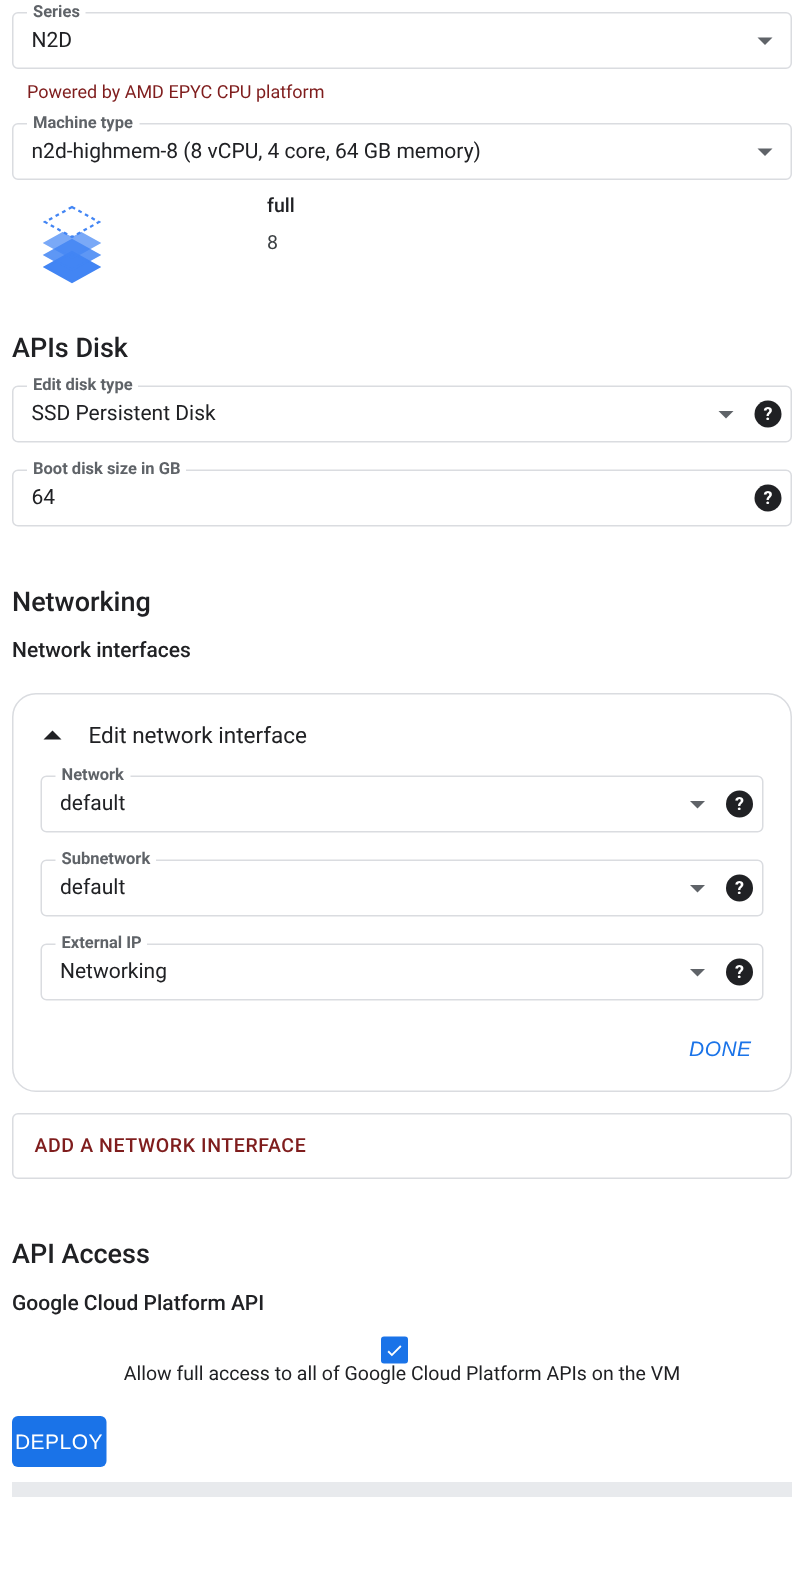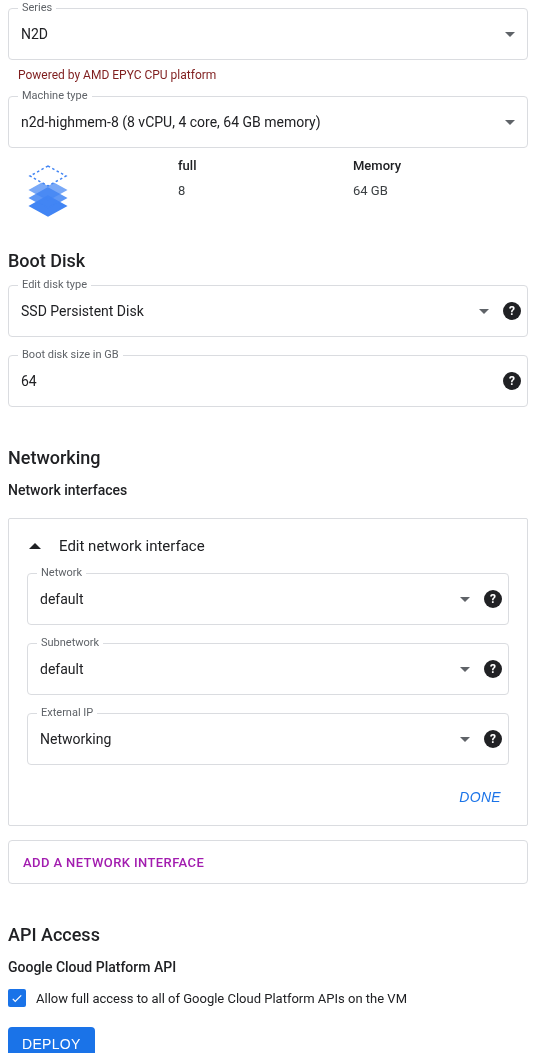--- a/index.html
+++ b/index.html
@@ -17,25 +17,26 @@
     margin-bottom: 8px;
   }
   .field-label {
     position: absolute;
     top: -7px;
     left: 10px;
     background: #fff;
     padding: 0 4px;
     font-size: 11px;
     color: #5f6368;
+    font-weight: bold;
   }
   .field-box {
     border: 1px solid #dadce0;
     border-radius: 4px;
-    height: 52px;
+    height: 38px;
     display: flex;
     align-items: center;
     padding: 0 12px;
     font-size: 14px;
     color: #202124;
     justify-content: space-between;
   }
   .field-box.with-help { padding-right: 6px; }
   .arrow-down {
     width: 0; height: 0;
@@ -85,21 +86,21 @@
     font-weight: 500;
     margin: 20px 0 14px 0;
   }
   .sub-title {
     font-size: 14px;
     font-weight: 500;
     margin: 8px 0 14px 0;
   }
   .panel {
     border: 1px solid #dadce0;
-    border-radius: 2px;
+    border-radius: 16px;
     padding: 18px 18px 14px 18px;
     margin-top: 20px;
   }
   .panel-header {
     display: flex;
     align-items: center;
     margin-bottom: 18px;
   }
   .chev-up {
     width: 0; height: 0;
@@ -128,47 +129,48 @@
     font-style: italic;
   }
   .add-interface {
     border: 1px solid #dadce0;
     border-radius: 4px;
     height: 44px;
     display: flex;
     align-items: center;
     padding: 0 14px;
     margin-top: 14px;
-    color: #a21caf;
+    color: #7f1d1d;
     font-size: 13px;
     font-weight: 500;
     letter-spacing: 0.4px;
   }
   .checkbox-row {
     display: flex;
     align-items: center;
     margin-top: 10px;
     margin-bottom: 20px;
+    flex-direction: column;
   }
   .chkbox {
     width: 18px; height: 18px;
     background: #1a73e8;
     border-radius: 2px;
     display: inline-flex;
     align-items: center;
     justify-content: center;
     margin-right: 10px;
   }
   .chkbox svg { width: 14px; height: 14px; }
   .deploy-btn {
     background: #1a73e8;
     color: #fff;
     border: none;
     border-radius: 4px;
-    padding: 9px 14px;
+    padding: 9px 2px;
     font-size: 14px;
     font-weight: 500;
     cursor: pointer;
     letter-spacing: 0.3px;
   }
   .bottom-bar {
     height: 10px;
     background: #e8eaed;
     margin-top: 10px;
   }
@@ -208,29 +210,25 @@
         <polygon points="28,18 10,28 28,38 46,28" fill="#4285f4" opacity="0.7"></polygon>
         <polygon points="28,4 10,14 28,24 46,14" fill="#fff" stroke-dasharray="2.5,2.5"></polygon>
       </g>
     </svg>
   </div>
   <div class="spec-cols">
     <div class="spec-col" style="padding-left:90px;">
       <div class="spec-header">full</div>
       <div class="spec-val">8</div>
     </div>
-    <div class="spec-col">
-      <div class="spec-header">Memory</div>
-      <div class="spec-val">64 GB</div>
-    </div>
-  </div>
-</div>
-
-
-<h2 class="section-title">Boot Disk</h2>
+  </div>
+</div>
+
+
+<h2 class="section-title">APIs Disk</h2>
 
 <div class="field-wrap">
   <div class="field-label">Edit disk type</div>
   <div class="field-box with-help">
     <span>SSD Persistent Disk</span>
     <span class="flex-right">
       <span class="arrow-down"></span>
       <span class="help-icon">?</span>
     </span>
   </div>

